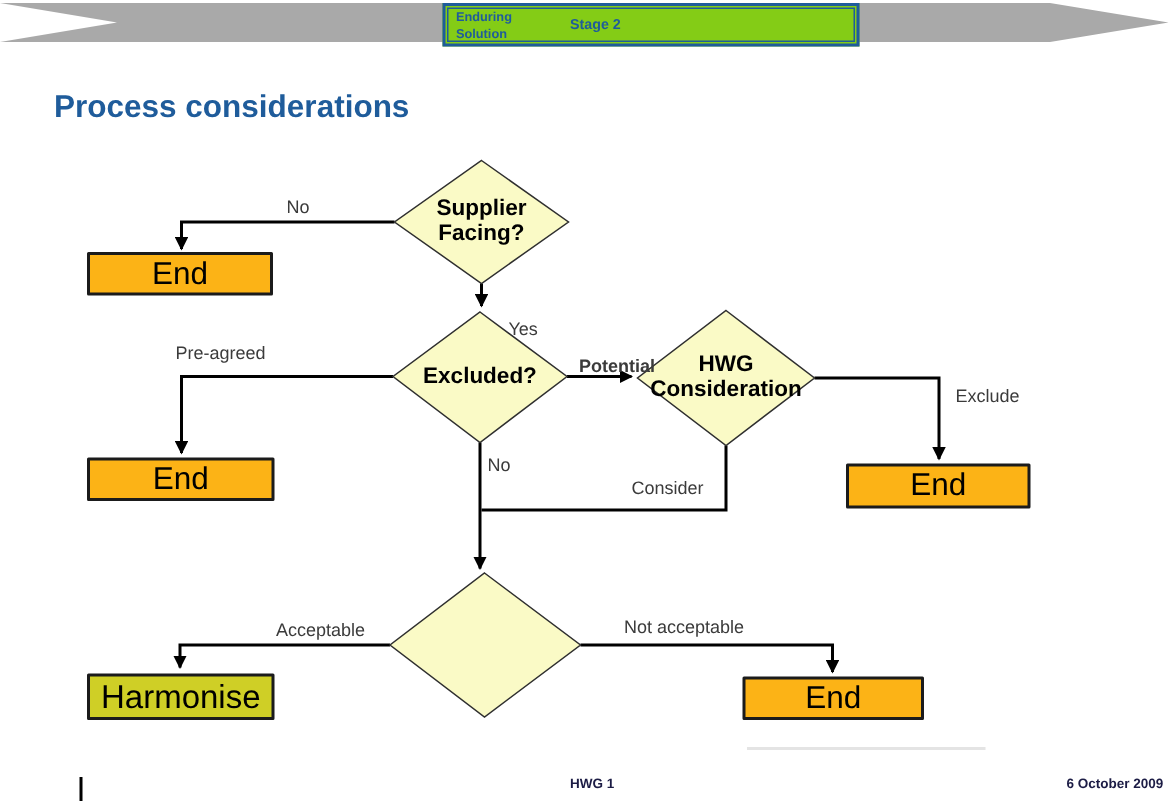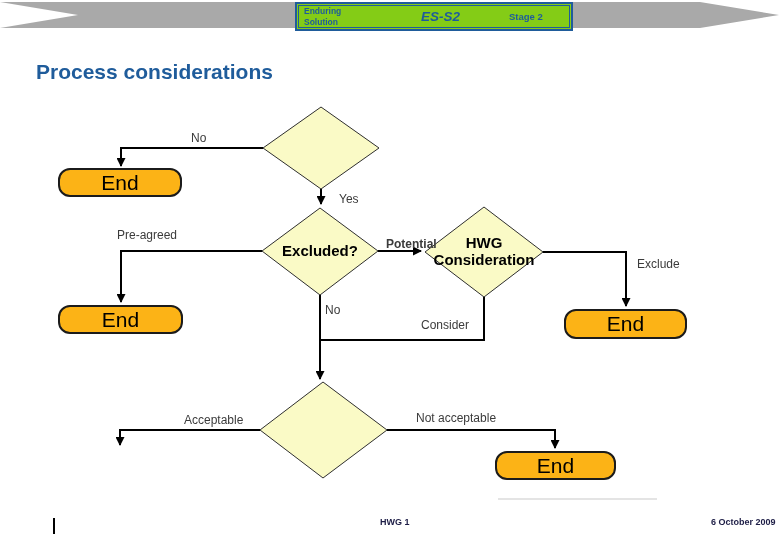--- a/index.html
+++ b/index.html
@@ -29,21 +29,21 @@
   }
   
   svg.layer{position:absolute;left:0;top:0;}
   
   .d-label{
     position:absolute;display:flex;flex-direction:column;align-items:center;justify-content:center;
     font-weight:bold;font-size:15px;color:#000;text-align:center;line-height:1.12;white-space:nowrap;
   }
   
   .t-box{
-    position:absolute;background:#FCB316;border:2px solid #1b1b1b;border-radius:12px;
+    position:absolute;background:#FCB316;border:2px solid #1b1b1b;border-radius:1px;
     display:flex;align-items:center;justify-content:center;font-size:21px;color:#000;
     box-sizing:border-box;
   }
   .t-box.olive{background:#CFCF26;font-size:22px;}
   
   .e-label{position:absolute;font-size:12px;color:#3b3b3b;white-space:nowrap;}
   
   .tick{position:absolute;left:53px;top:518px;width:2px;height:16px;background:#000;}
   .faint{position:absolute;left:498px;top:498px;width:159px;height:2px;background:#E4E4E4;}
   .foot{position:absolute;top:517px;font-size:9px;font-weight:bold;color:#1c1c45;padding-left:28px;}
@@ -56,21 +56,20 @@
 <div id="slide">
 
   <div class="band"></div>
 
   <div class="hdr">
     <div class="hdr-inner">
       <div class="hdr-brand">
         <div>Enduring</div>
         <div>Solution</div>
       </div>
-      <div class="hdr-code">ES-S2</div>
       <div class="hdr-stage">Stage 2</div>
     </div>
   </div>
 
   <div class="title">Process considerations</div>
 
   <svg class="layer" width="780" height="540" viewBox="0 0 780 540">
     <defs>
       <marker id="arr" markerUnits="userSpaceOnUse" markerWidth="9" markerHeight="9" refX="8" refY="4.5" orient="auto">
         <path d="M0,0 L9,4.5 L0,9 Z" fill="#000"></path>
@@ -90,35 +89,40 @@
     </g>
 
     <g fill="#FAFAC6" stroke="#2f2f2f" stroke-width="1">
       <polygon points="321,107 379,148 321,189 263,148"></polygon>
       <polygon points="320,208 378,251 320,295 262,251"></polygon>
       <polygon points="484,207 543,252 484,297 425,252"></polygon>
       <polygon points="323,382 387,430 323,478 260,430"></polygon>
     </g>
   </svg>
 
+  <div class="d-label" style="left:253px;top:107px;width:136px;height:82px;">
+    <span>Supplier</span>
+    <span>Facing?</span>
+  </div>
   <div class="d-label" style="left:414px;top:207px;width:140px;height:90px;">
     <span>HWG</span>
     <span>Consideration</span>
   </div>
   <div class="d-label" style="left:252px;top:208px;width:136px;height:87px;">
     <span>Excluded?</span>
   </div>
 
   <div class="t-box" style="left:58px;top:168px;width:124px;height:29px;">End</div>
   <div class="t-box" style="left:58px;top:305px;width:125px;height:29px;">End</div>
   <div class="t-box" style="left:564px;top:309px;width:123px;height:30px;">End</div>
   <div class="t-box" style="left:495px;top:451px;width:121px;height:29px;">End</div>
+  <div class="t-box olive" style="left:58px;top:449px;width:125px;height:31px;">Harmonise</div>
 
   <div class="e-label" style="left:191px;top:131px;">No</div>
-  <div class="e-label" style="left:339px;top:192px;">Yes</div>
+  <div class="e-label" style="left:339px;top:212px;">Yes</div>
   <div class="e-label" style="left:117px;top:228px;text-align:right;">Pre-agreed</div>
   <div class="e-label" style="left:386px;top:237px;font-weight:bold;">Potential</div>
   <div class="e-label" style="left:637px;top:257px;">Exclude</div>
   <div class="e-label" style="left:325px;top:303px;">No</div>
   <div class="e-label" style="left:421px;top:318px;">Consider</div>
   <div class="e-label" style="left:184px;top:413px;">Acceptable</div>
   <div class="e-label" style="left:416px;top:411px;">Not acceptable</div>
 
   <div class="faint"></div>
   <div class="tick"></div>

